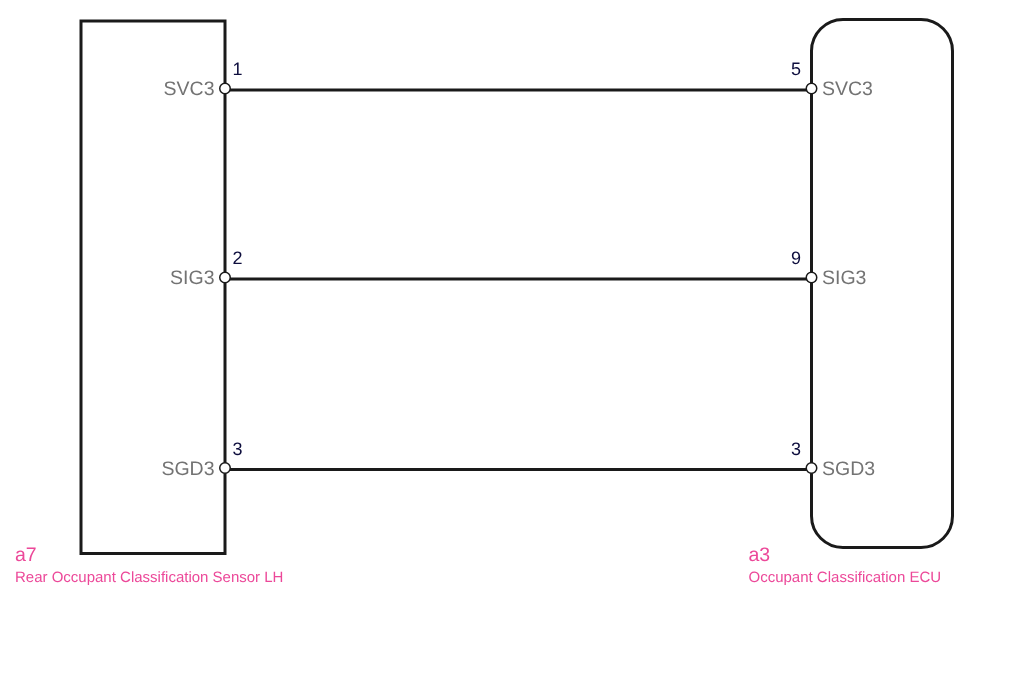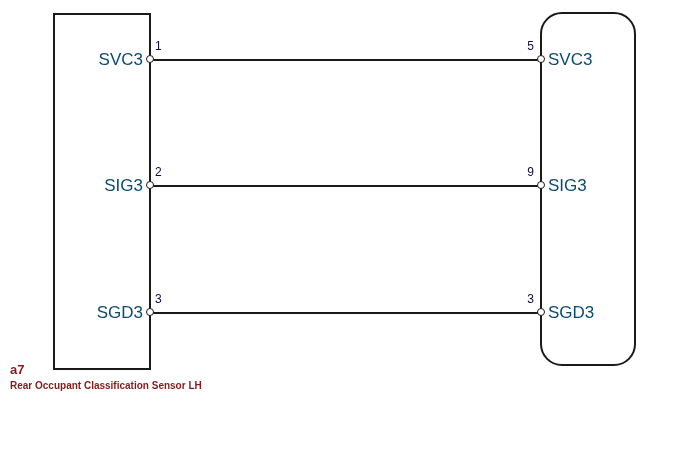--- a/index.html
+++ b/index.html
@@ -53,24 +53,24 @@
     width: 8px;
     height: 8px;
     box-sizing: border-box;
     border: 1.6px solid #1a1a1a;
     border-radius: 50%;
     background: #ffffff;
   }
   
   .signal-label {
     position: absolute;
-    font-size: 17px;
+    font-size: 13px;
     line-height: 13px;
     white-space: nowrap;
-    color: #0c4a6e;
+    color: #737373;
   }
   .signal-label.left {
     text-align: right;
     transform: translate(-100%, -50%);
   }
   .signal-label.right {
     text-align: left;
     transform: translate(0, -50%);
   }
   
@@ -84,22 +84,21 @@
   .pin-number.left {
     transform: translate(0, -100%);
   }
   .pin-number.right {
     transform: translate(-100%, -100%);
   }
   
   .caption {
     position: absolute;
     white-space: nowrap;
-    color: #7f1d1d;
-    font-weight: bold;
+    color: #ec4899;
   }
   .caption-code {
     font-size: 13px;
     line-height: 15px;
   }
   .caption-name {
     font-size: 10px;
     line-height: 17px;
   }
   #left-caption { left: 10px; top: 362px; }
@@ -142,14 +141,18 @@
 
   <div class="terminal" style="left:537px; top:308px;"></div>
   <div class="signal-label right" style="left:548px; top:312px;">SGD3</div>
   <div class="pin-number right" style="left:534px; top:305px;">3</div>
 
   <div class="caption" id="left-caption">
     <div class="caption-code">a7</div>
     <div class="caption-name">Rear Occupant Classification Sensor LH</div>
   </div>
 
+  <div class="caption" id="right-caption">
+    <div class="caption-code">a3</div>
+    <div class="caption-name">Occupant Classification ECU</div>
+  </div>
 
 </div>
 
 </body></html>

